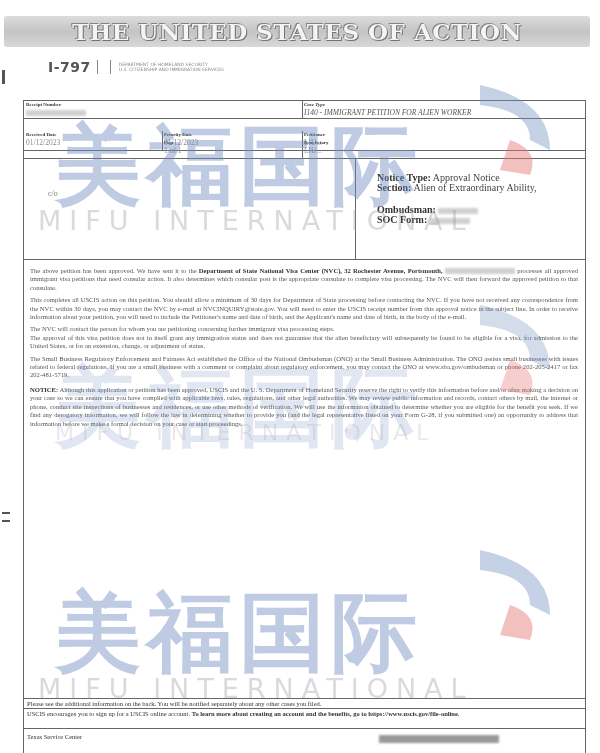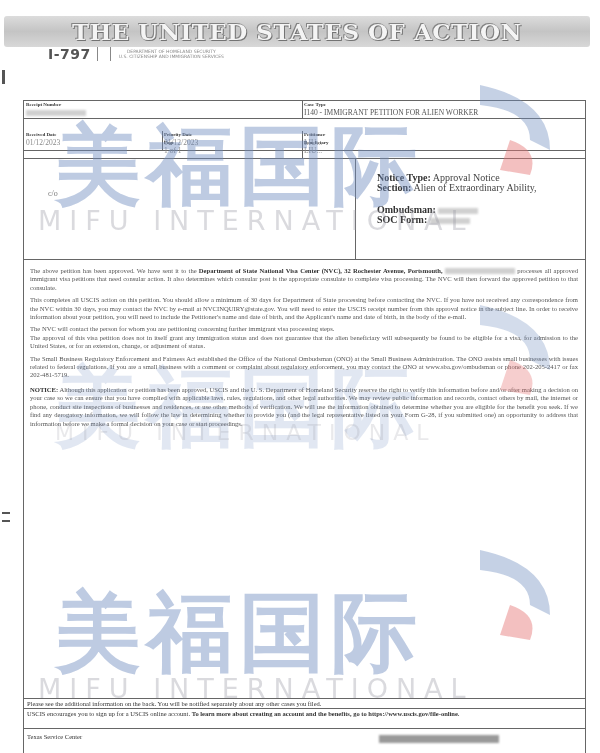--- a/index.html
+++ b/index.html
@@ -1,19 +1,19 @@
 <!DOCTYPE html>
 <html><head>
 <meta charset="utf-8">
 <style>
   html,body{margin:0;padding:0;}
   body{width:600px;height:753px;background:#ffffff;position:relative;overflow:hidden;font-family:"Liberation Serif",serif;color:#333;}
   .banner{position:absolute;left:4px;top:16px;width:586px;height:31px;background:linear-gradient(#dcdcdc,#c4c4c4 50%,#d8d8d8);border-radius:3px;display:flex;align-items:center;justify-content:center;}
   .banner-text{font-family:"DejaVu Serif",serif;font-weight:bold;font-size:23px;letter-spacing:0.5px;color:#f4f4f4;text-shadow:0 0 1px #555,1px 1px 0 #777,-1px -1px 0 #888;}
-  .subhead{position:absolute;left:48px;top:46px;display:flex;align-items:center;text-align:center;}
+  .subhead{position:absolute;left:48px;top:59px;display:flex;align-items:center;}
   .form-id{font-family:"DejaVu Sans",sans-serif;font-weight:bold;font-size:14px;color:#555;letter-spacing:0.5px;}
   .sep{width:1px;height:14px;background:#888;margin:0 6px;}
   .dept{font-family:"DejaVu Sans",sans-serif;font-size:4.5px;color:#888;line-height:5px;margin-left:2px;}
   .left-mark{position:absolute;left:2px;width:3px;background:#555;}
   .doc{position:absolute;left:23px;top:100px;width:561px;height:653px;border:1px solid #666;border-bottom:none;}
   .row{position:absolute;left:0;border-bottom:1px solid #666;}
   .cell{position:absolute;border-right:1px solid #666;}
   .lbl{font-size:5px;color:#333;padding:1px 2px;font-weight:bold;}
   .val{font-size:7.5px;color:#888;padding:0 2px;}
   .blur{display:inline-block;background:#d0d0d0;filter:blur(1px);height:6px;vertical-align:middle;}
@@ -48,21 +48,21 @@
   </div>
 </div>
 
 <div class="doc">
 
   <div class="row" style="top:0;width:561px;height:17px;">
     <div class="cell" style="left:0;width:278px;height:17px;">
       <div class="lbl">Receipt Number</div>
       <div class="val"><span class="blur" style="width:60px;"></span></div>
     </div>
-    <div class="cell" style="left:278px;width:282px;height:17px;border-right:none;">
+    <div class="cell" style="left:278px;width:282px;height:17px;border-right:none;font-style:italic;">
       <div class="lbl">Case Type</div>
       <div class="val" style="color:#555;">I140 - IMMIGRANT PETITION FOR ALIEN WORKER</div>
     </div>
   </div>
 
   <div class="row" style="top:18px;width:561px;height:19px;margin-top:12px;">
     <div class="cell" style="left:0;width:138px;height:19px;">
       <div class="lbl">Received Date</div>
       <div class="val">01/12/2023</div>
     </div>

